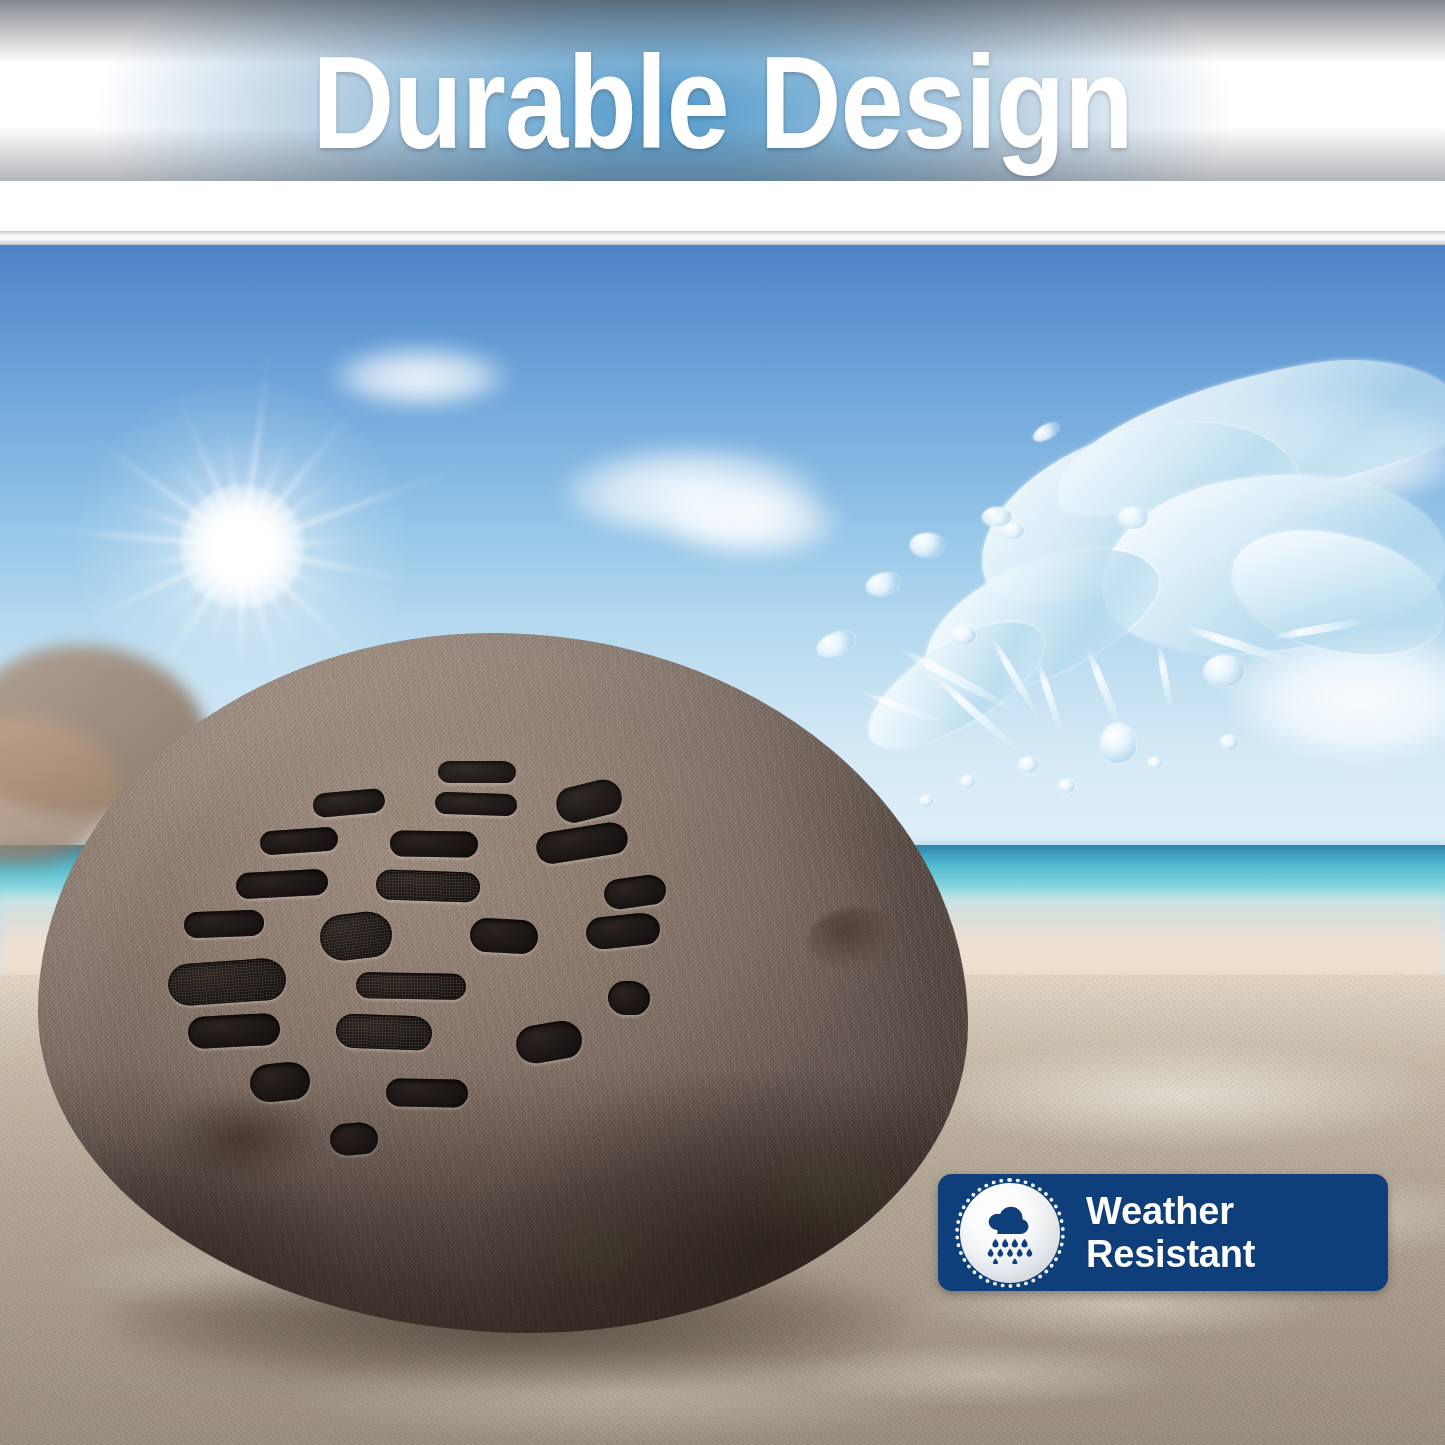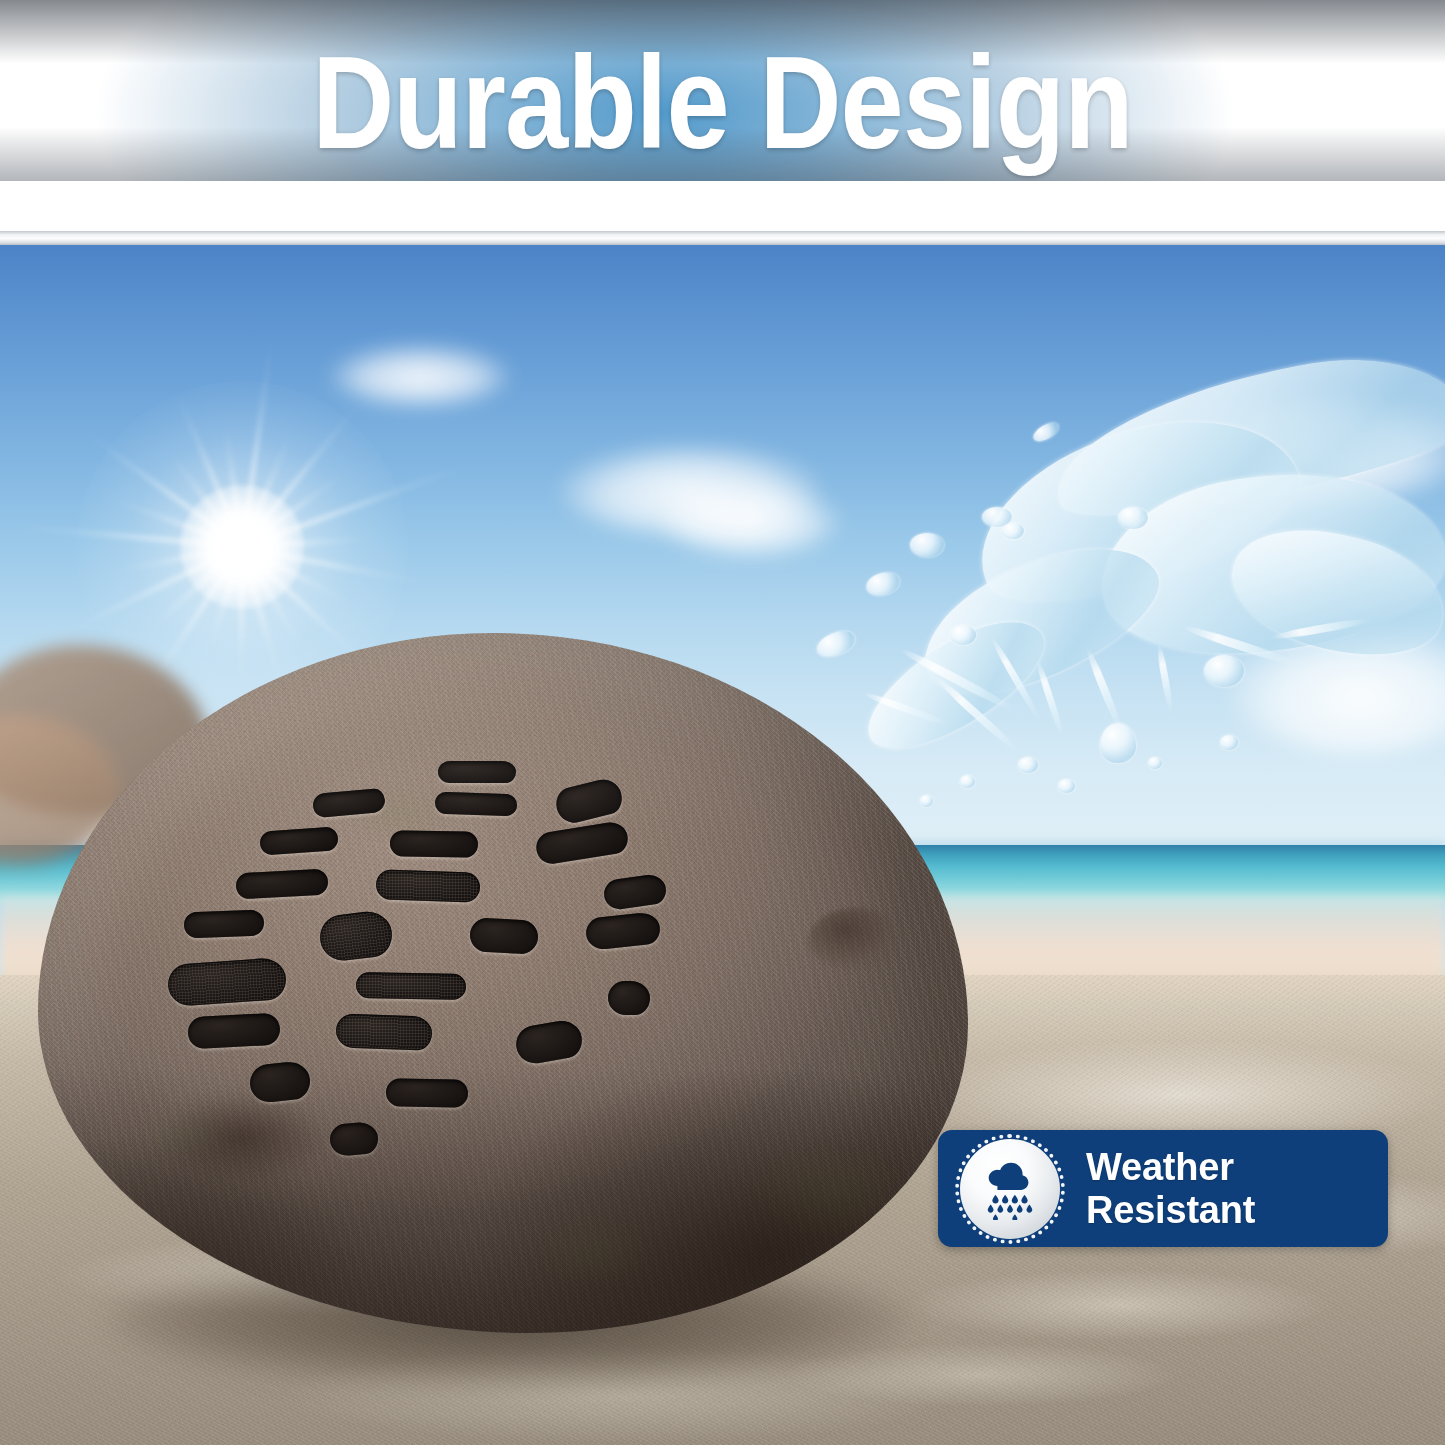--- a/index.html
+++ b/index.html
@@ -240,20 +240,21 @@
   }
 
   
   .badge {
     position:absolute;
     background:#0f3f7a;
     border-radius:14px;
     display:flex; align-items:center;
     padding-left:22px;
     box-shadow:0 3px 10px rgba(0,0,0,0.28);
+    margin-top:44px;
   }
   #badge-weather { left:938px; top:885px; width:450px; height:117px; }
   #badge-splash  { left:938px; top:1063px; width:450px; height:117px; }
 
   .badge-icon {
     position:relative; flex:0 0 auto; width:100px; height:100px; border-radius:50%;
     background:radial-gradient(circle at 38% 30%, #ffffff 0%, #fafbfc 32%, #e7eaed 60%, #cfd5da 82%, #eef1f3 100%);
     display:flex; align-items:center; justify-content:center;
   }
   .badge-icon .dots {

